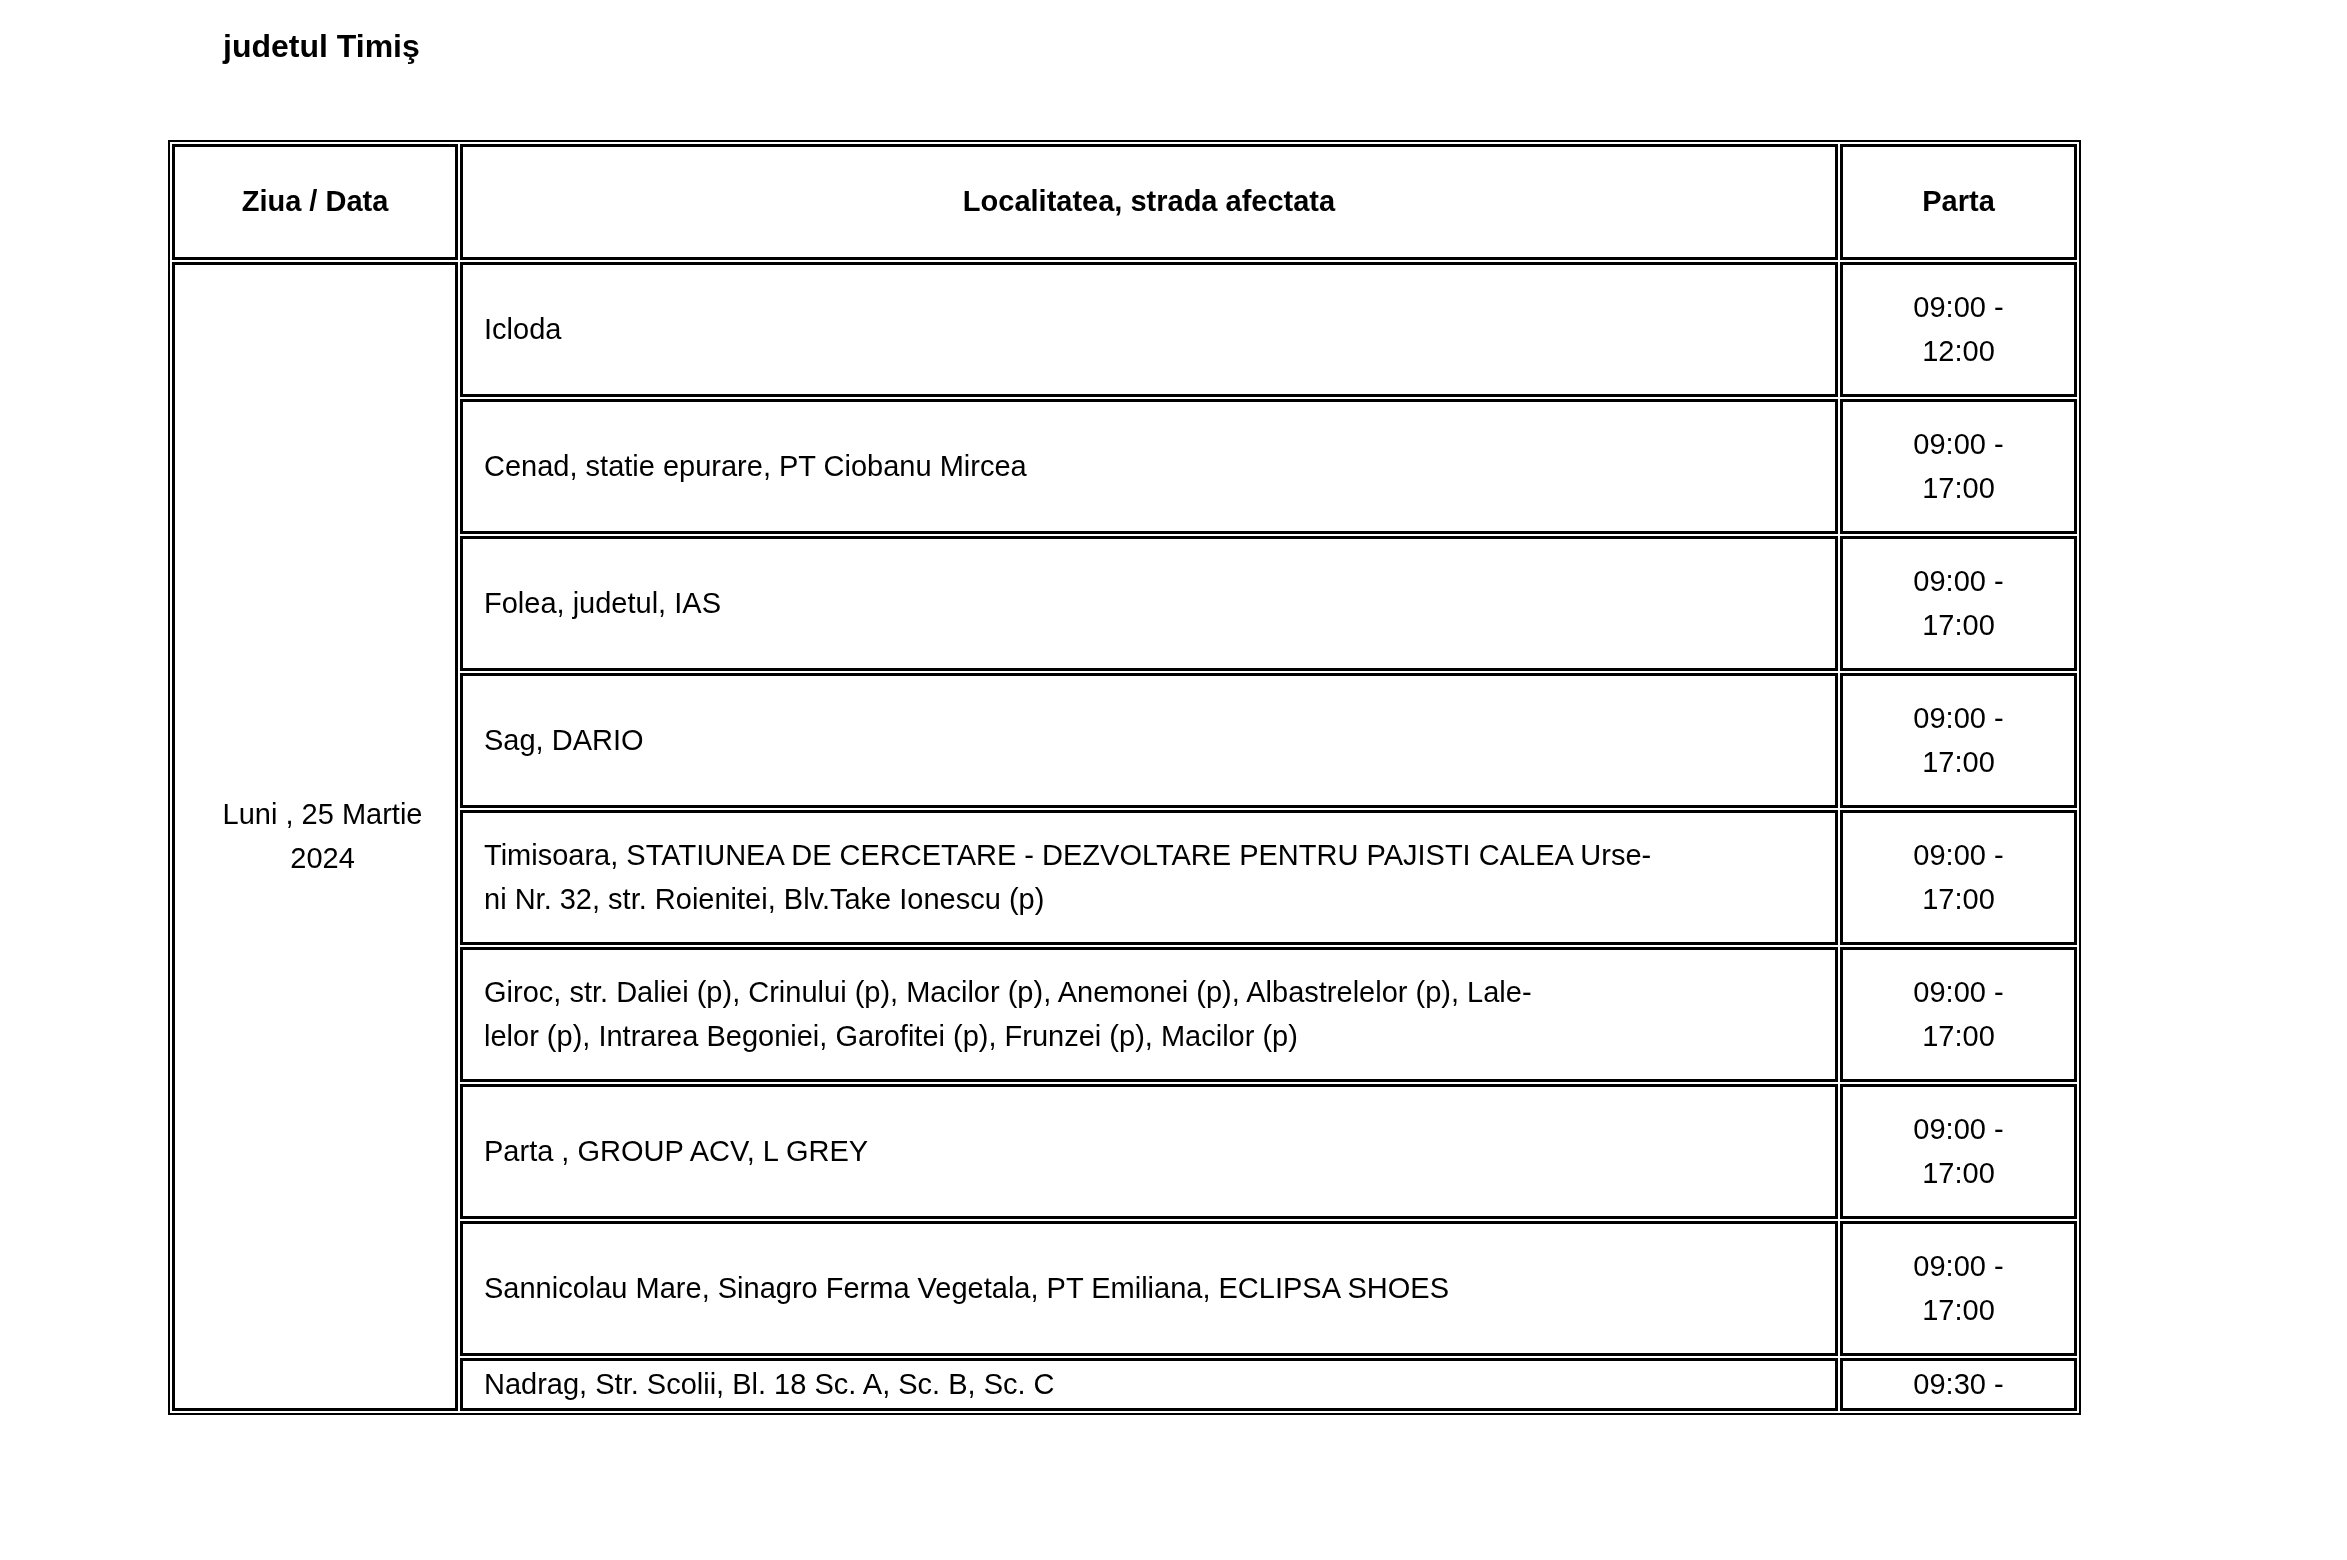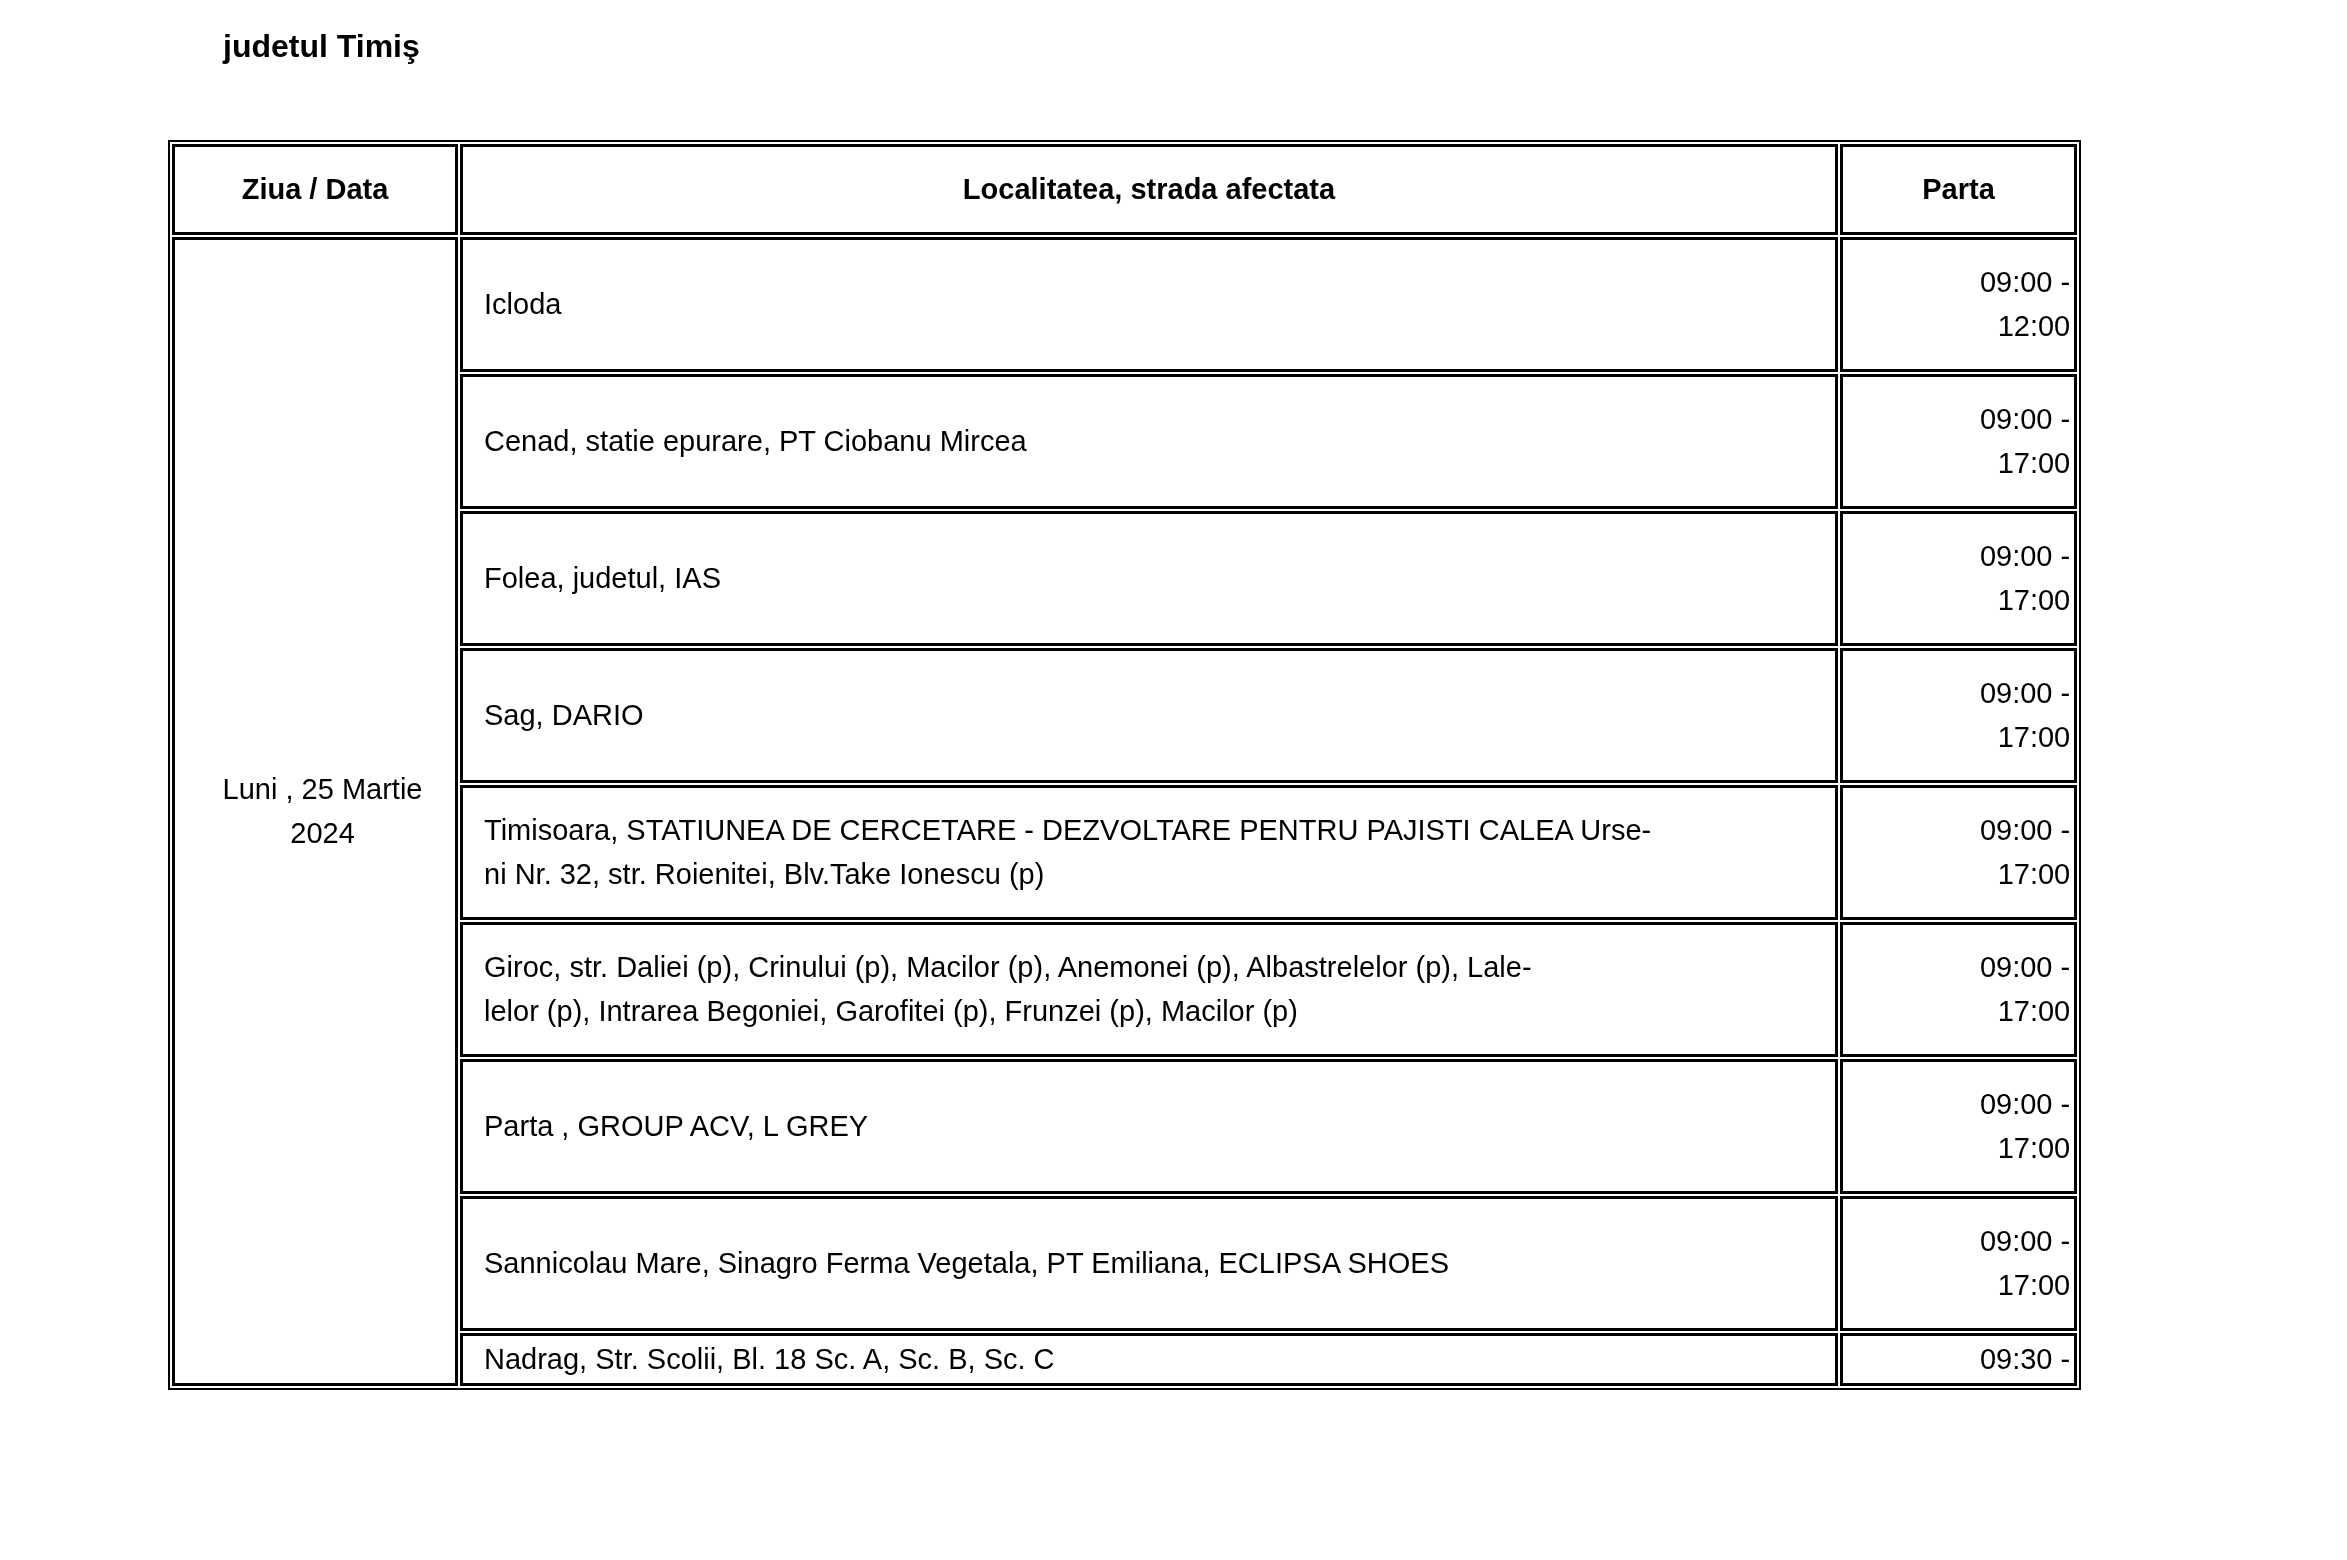--- a/index.html
+++ b/index.html
@@ -45,34 +45,34 @@
     font-size: 29px;
     line-height: 1.5;
     vertical-align: middle;
     white-space: pre-line;
     background: #ffffff;
     overflow: hidden;
   }
   th {
     font-weight: bold;
     text-align: center;
-    height: 91px;
+    height: 116px;
     padding: 1.9px 5.7px;
   }
   td { height: 135px; }
   td.cell-date {
     text-align: center;
     padding: 1.9px 1.9px 1.9px 17px;
   }
   td.cell-loc {
     text-align: left;
     padding: 1.9px 19px 1.9px 21px;
   }
   td.cell-orar {
-    text-align: right;
+    text-align: center;
     padding: 1.9px 3.8px;
   }
   tr.row-clipped td { height: 53px; margin-left: 40px; }
 </style>
 </head>
 <body>
 
 <div class="page">
 
   <div class="doc-title">judetul Timiş</div>

